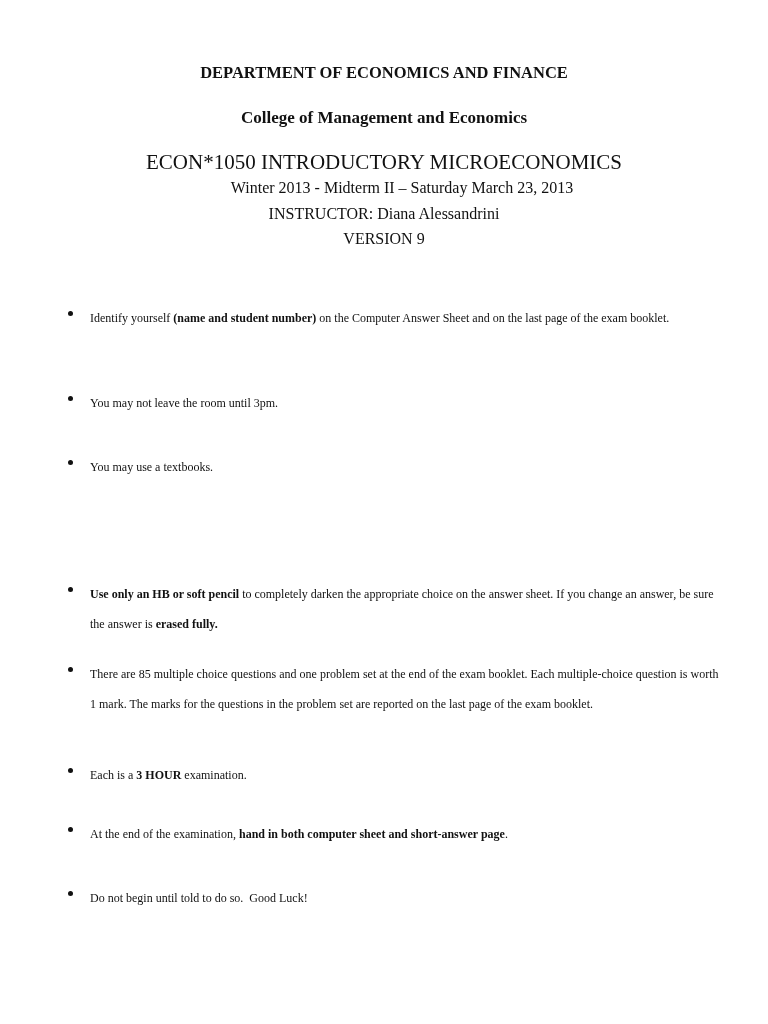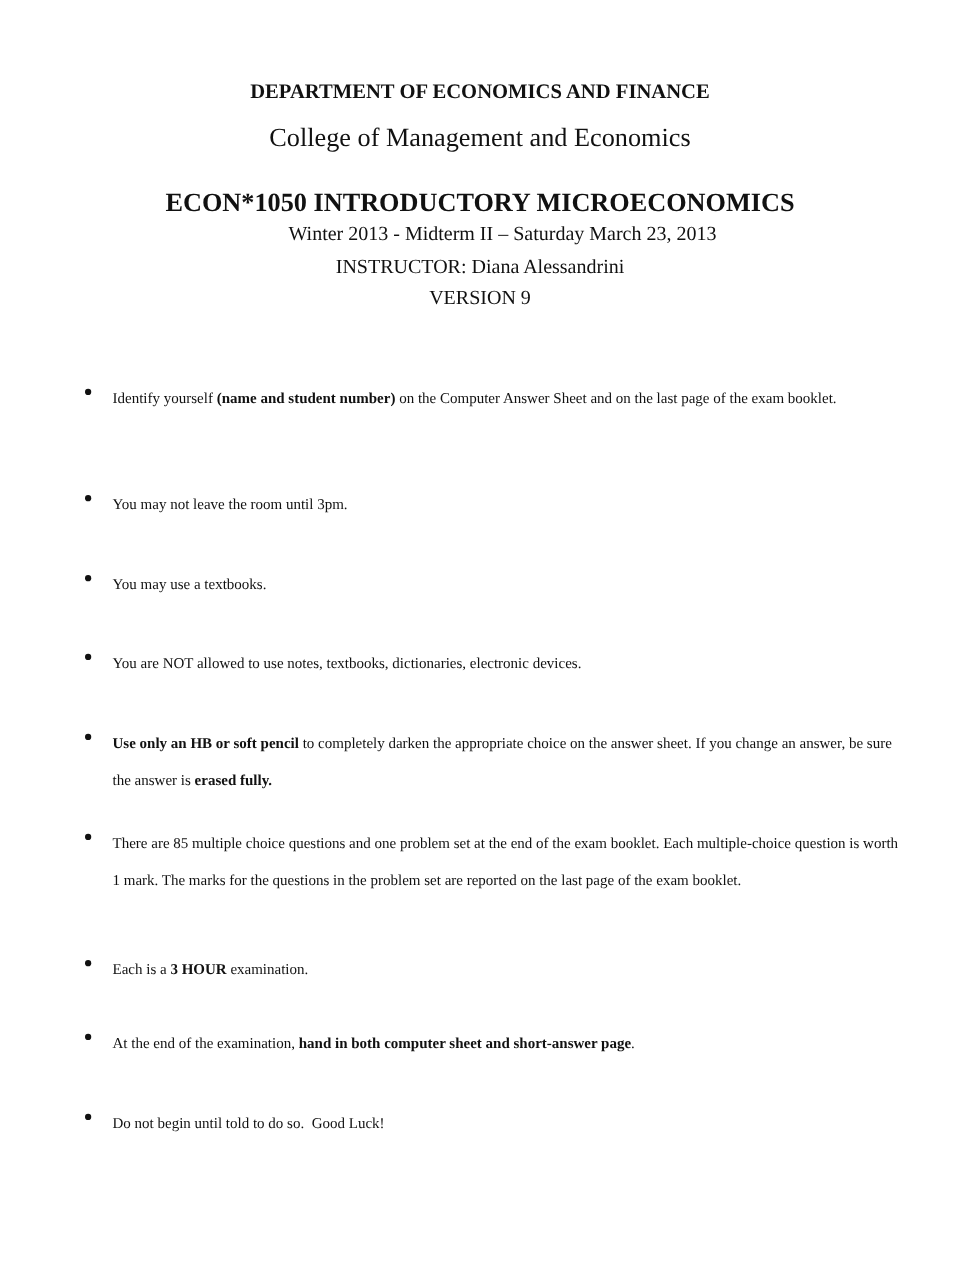--- a/index.html
+++ b/index.html
@@ -22,22 +22,22 @@
     height: 1024px;
   }
   .hdr {
     position: absolute;
     left: 0;
     width: 768px;
     text-align: center;
     white-space: nowrap;
   }
   .dept { top: 63px; font-size: 16.5px; font-weight: bold; }
-  .college { top: 98px; font-size: 21px; font-weight: normal; }
-  .course { top: 150px; font-size: 21px; font-weight: bold; }
+  .college { top: 108px; font-size: 17px; font-weight: bold; }
+  .course { top: 150px; font-size: 21px; font-weight: normal; }
   .sub { font-size: 16px; }
   .sub1 { top: 179px; padding-left: 18px; }
   .sub2 { top: 205px; }
   .sub3 { top: 230px; }
 
   .bullet {
     position: absolute;
     left: 66px;
     width: 660px;
     font-size: 12px;
@@ -94,24 +94,20 @@
   <div class="bullet b2">
     <span class="dot"></span>
     <span class="txt"><span>You may not leave the room until 3pm.</span></span>
   </div>
 
   <div class="bullet b3">
     <span class="dot"></span>
     <span class="txt"><span>You may use a textbooks.</span></span>
   </div>
 
-  <div class="bullet b4">
-    <span class="dot"></span>
-    <span class="txt"><span>You are NOT allowed to use notes, textbooks, dictionaries, electronic devices.</span></span>
-  </div>
 
   <div class="bullet b5">
     <span class="dot"></span>
     <span class="txt"><b>Use only an HB or soft pencil</b><span> to completely darken the appropriate choice on the answer sheet. If you change an answer, be sure the answer is </span><b>erased fully.</b></span>
   </div>
 
   <div class="bullet b6">
     <span class="dot"></span>
     <span class="txt"><span>There are 85 multiple choice questions and one problem set at the end of the exam booklet. Each multiple-choice question is worth 1 mark. The marks for the questions in the problem set are reported on the last page of the exam booklet.</span></span>
   </div>

